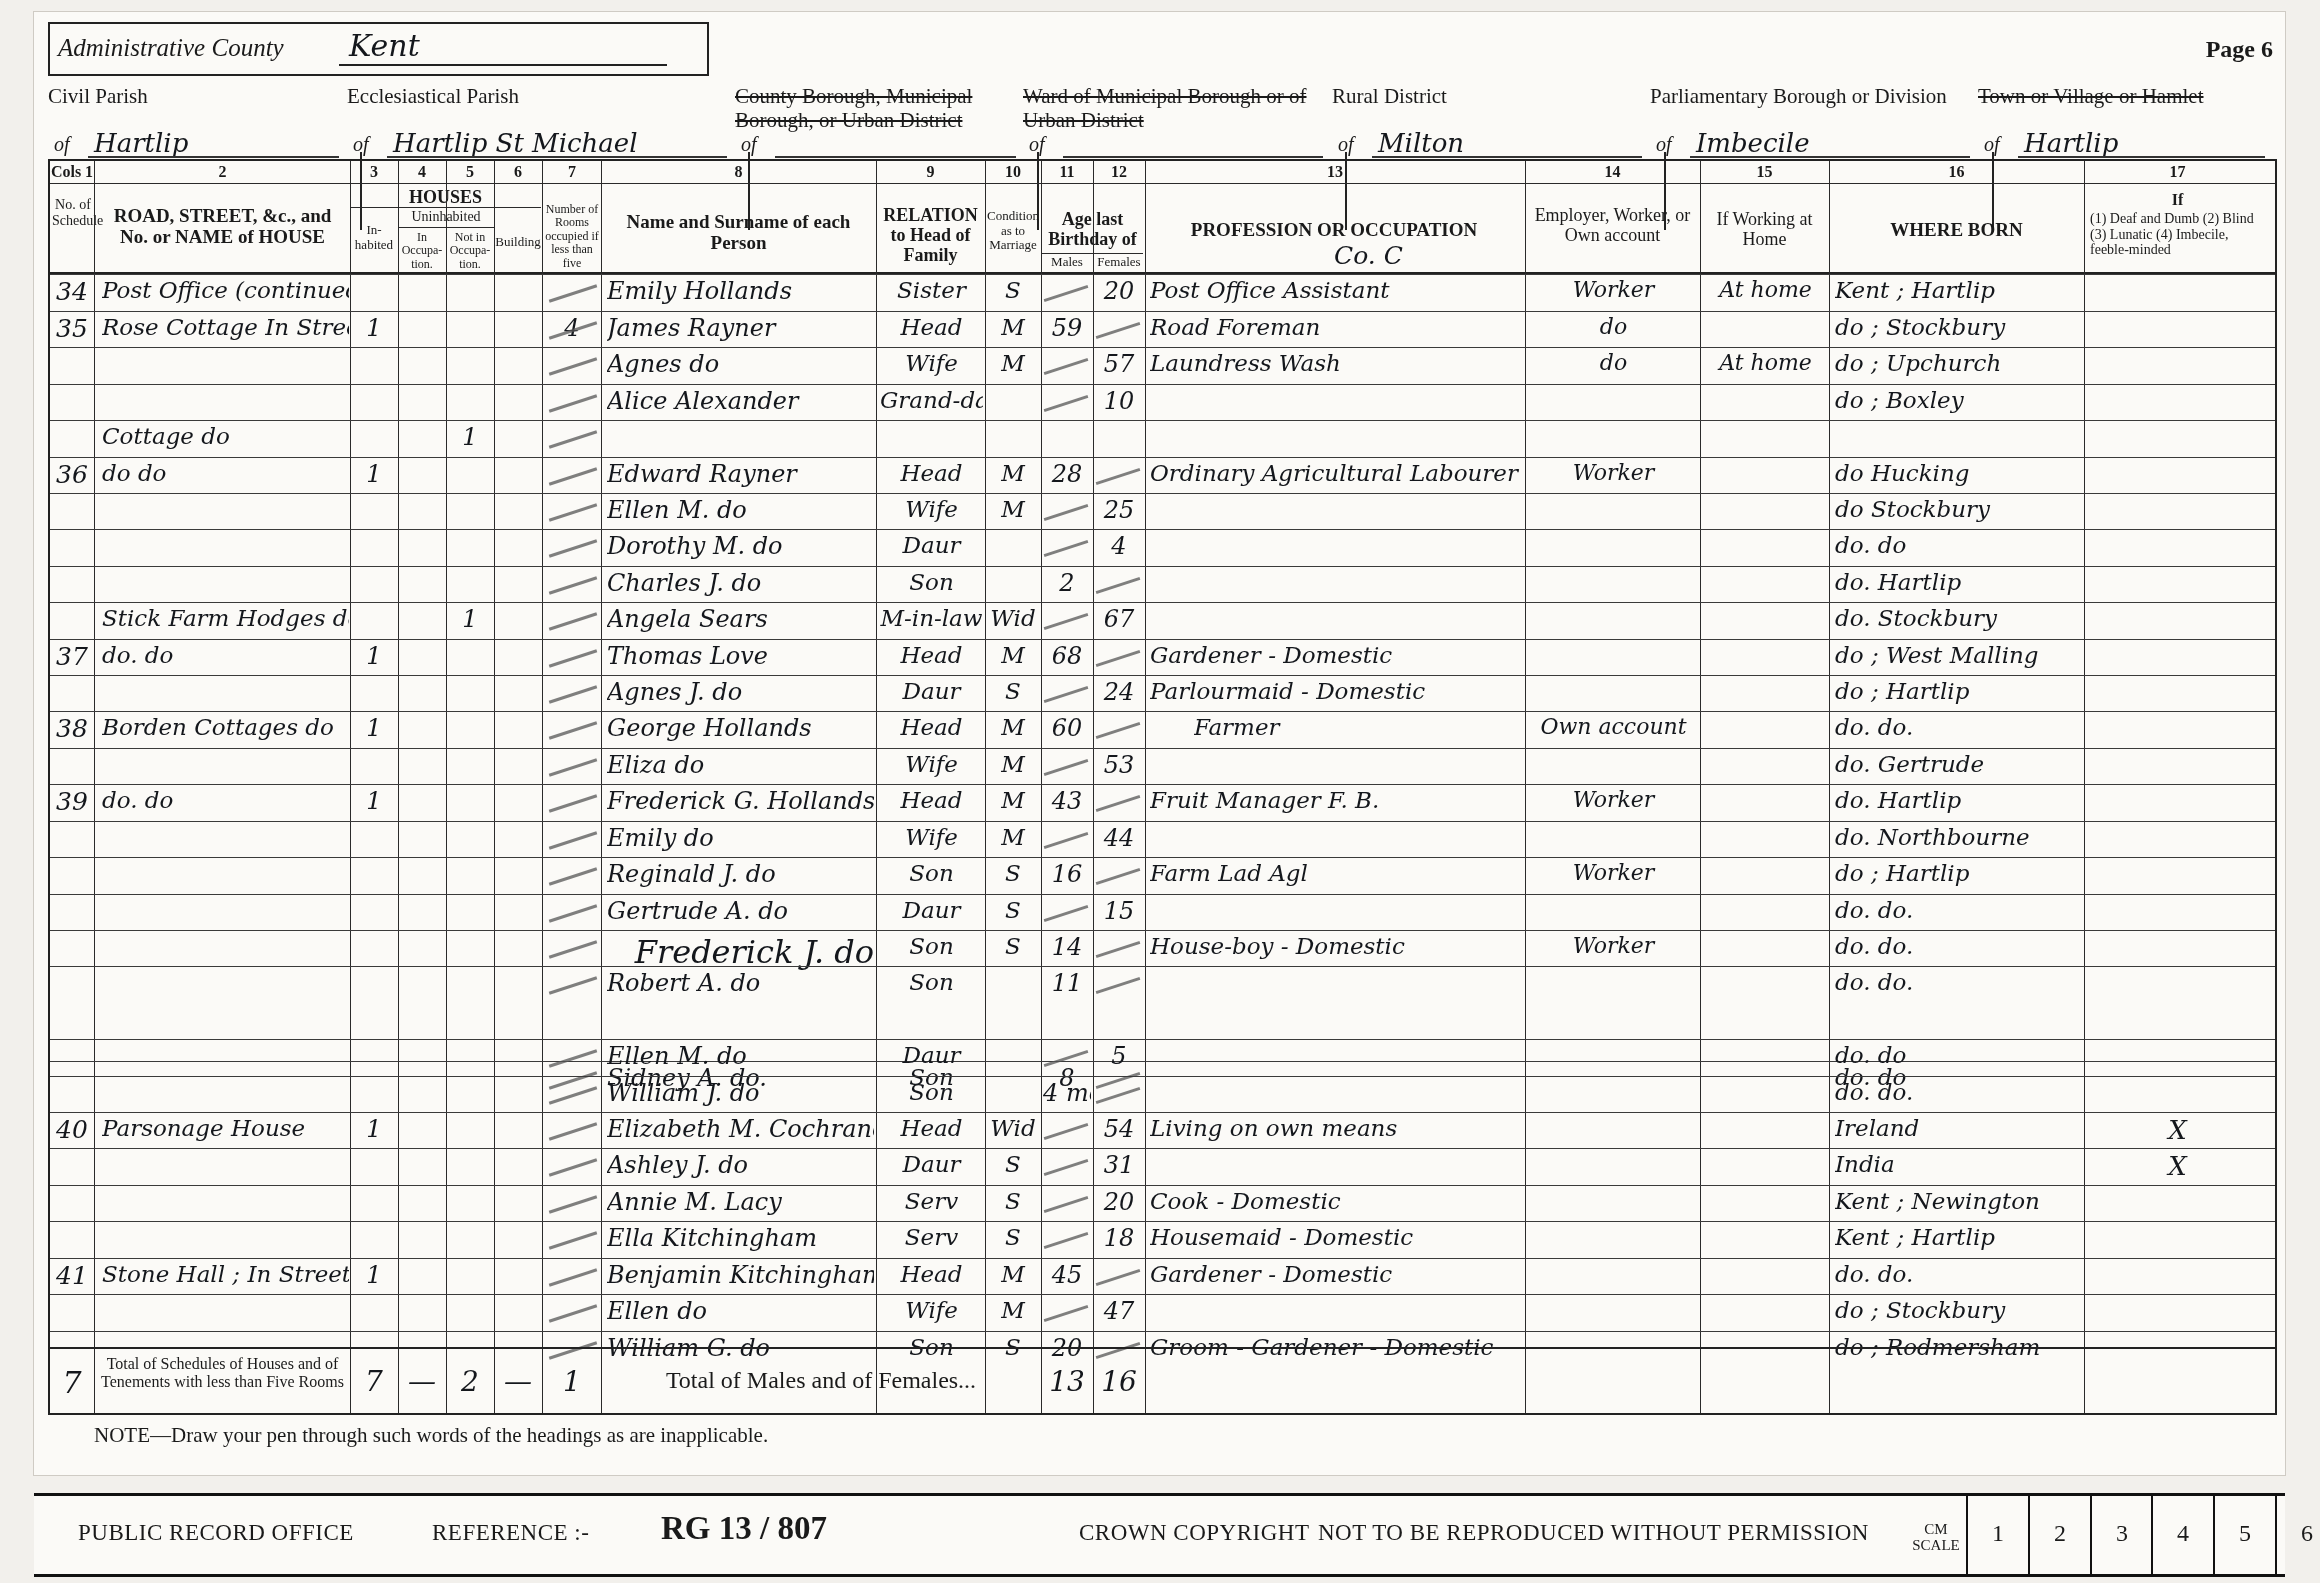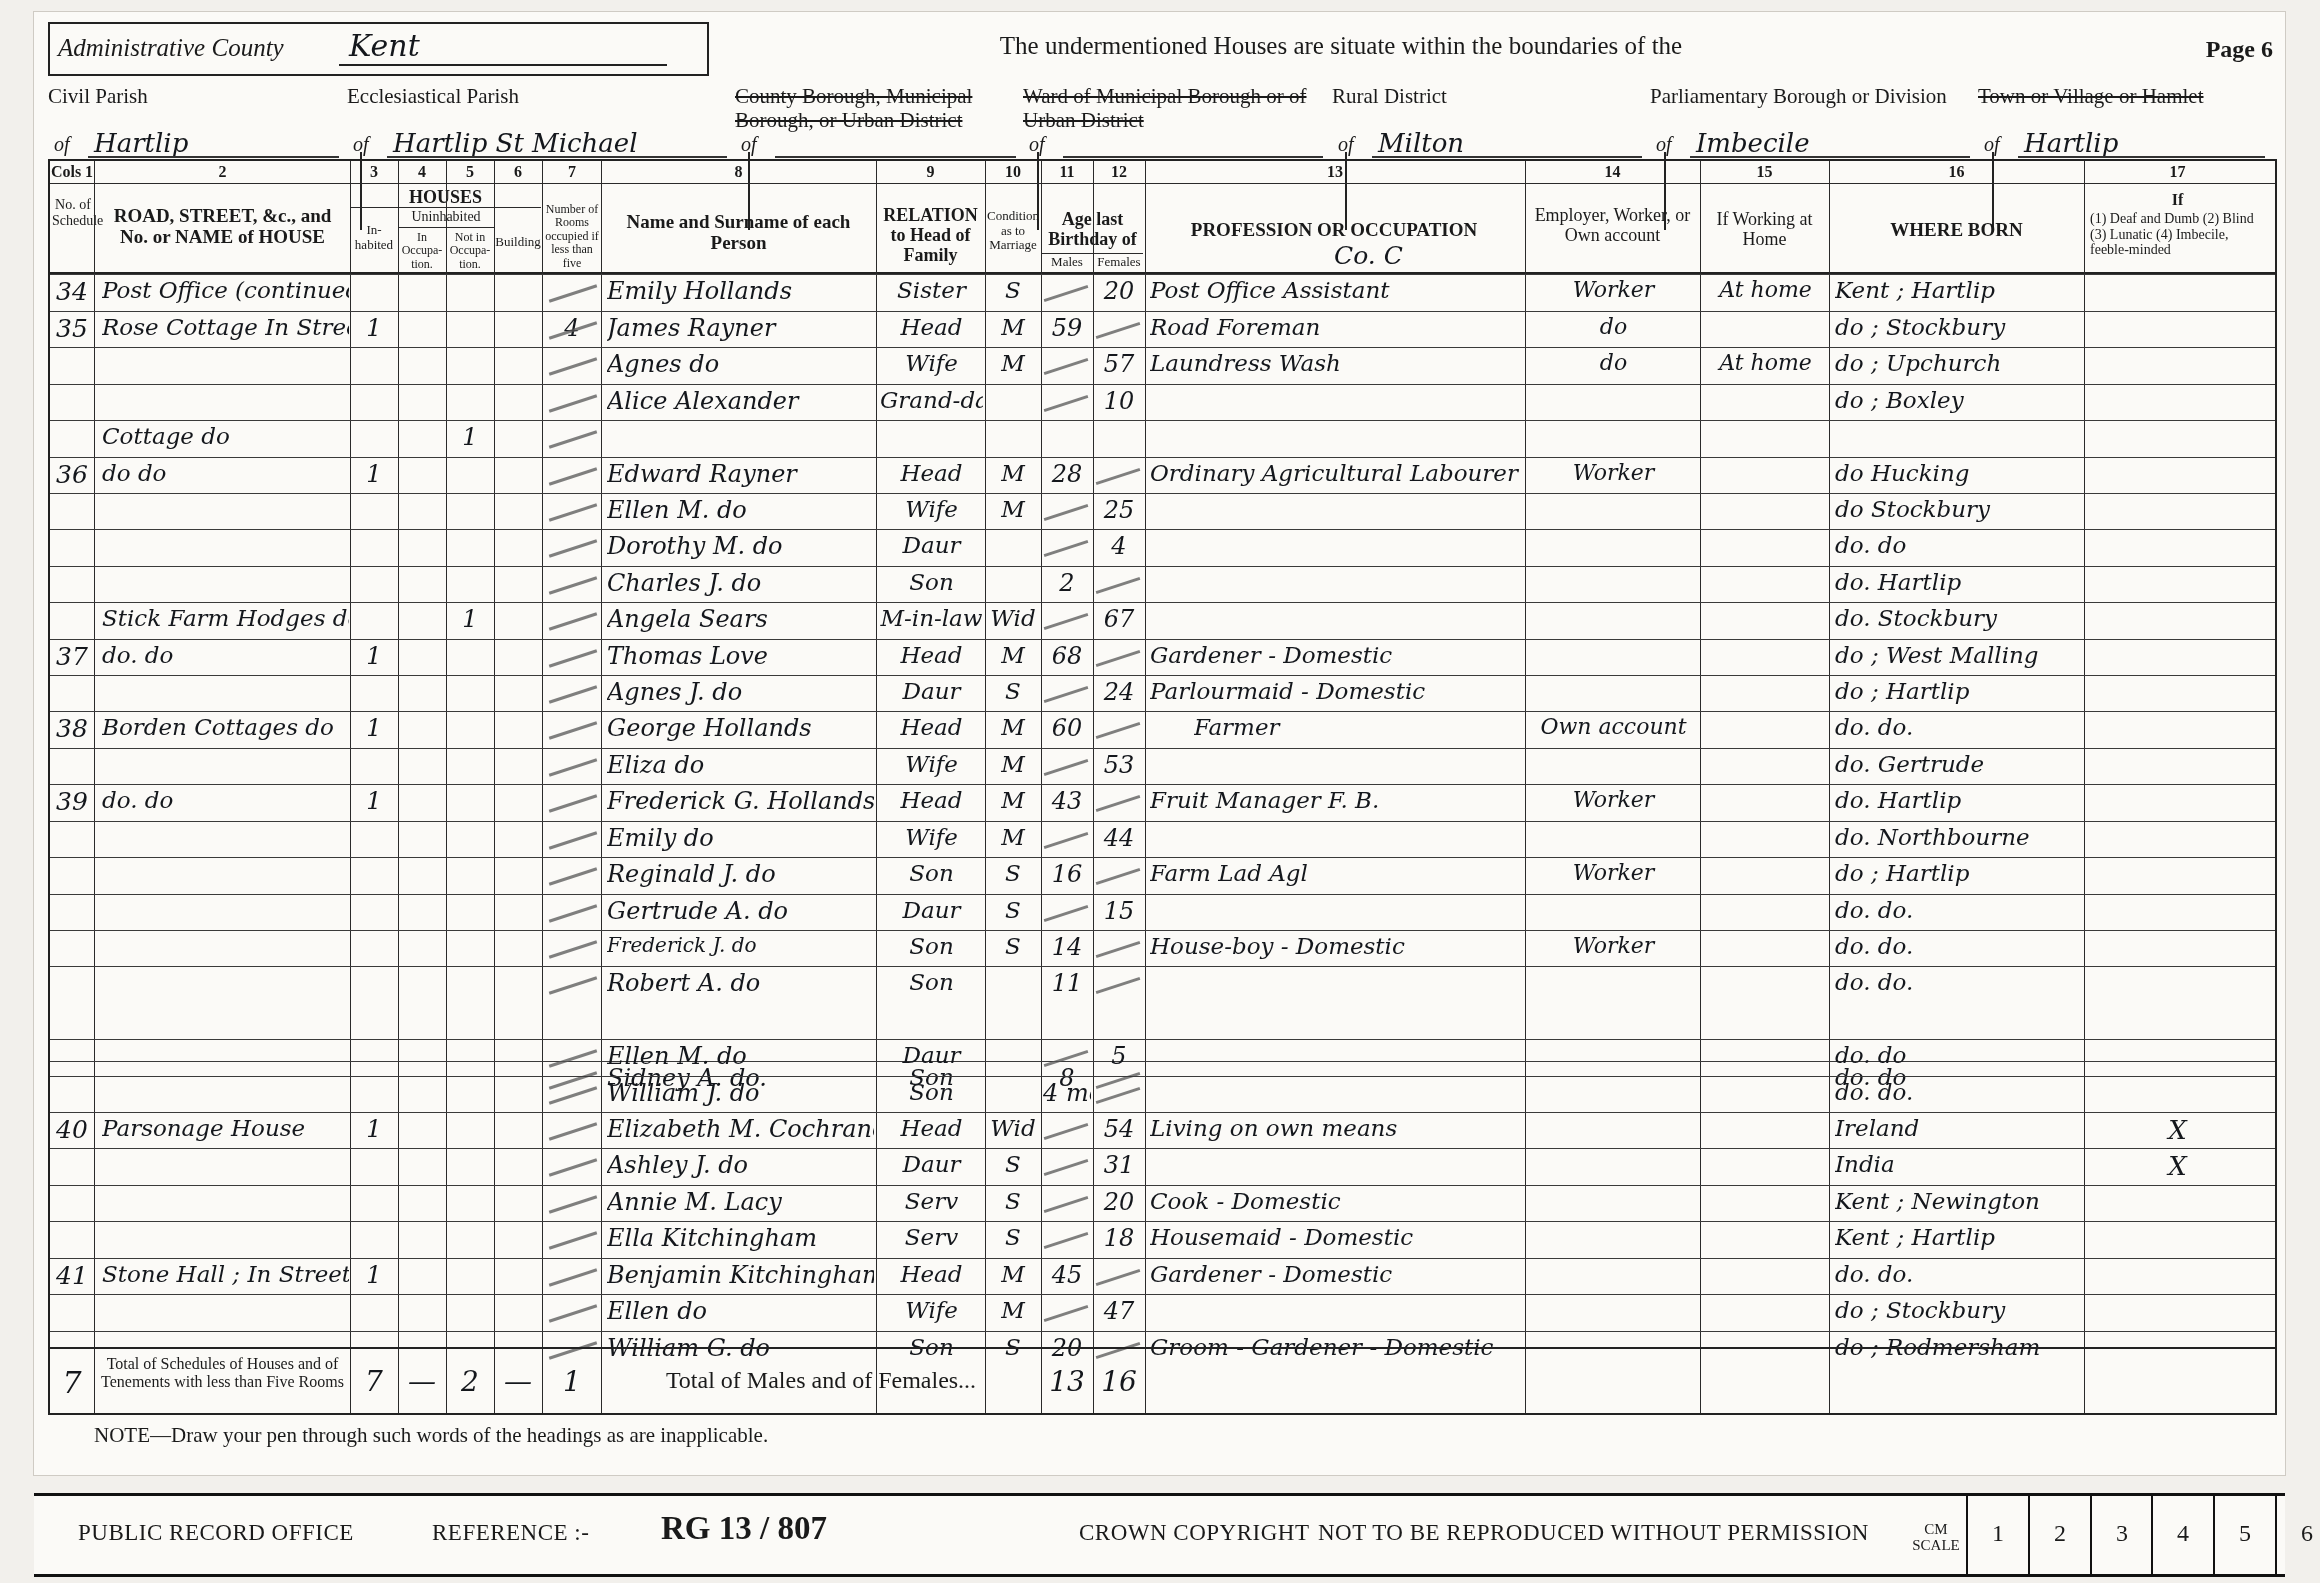--- a/index.html
+++ b/index.html
@@ -64,21 +64,20 @@
 
 <div class="page">
   <div class="sheet">
 
     <div class="topbar">
       <div class="admincnty">
         <div class="lbl">Administrative County</div>
         <div class="val hand">Kent</div>
         <div class="ul"></div>
       </div>
-      <div class="undermentioned">The undermentioned Houses are situate within the boundaries of the</div>
       <div class="pageno">Page 6</div>
     </div>
 
     <div class="parishrow">
       <div class="pcell" style="left:0;width:299px">
         <div class="h">Civil Parish</div>
         <div class="of">of</div>
         <div class="v hand">Hartlip</div>
         <div class="rule"></div>
       </div>
@@ -601,21 +600,21 @@
           </div>
           <div class="row" style="top: 769px;">
             <div class="rl" style="top: 0px;"></div>
             <div class="c ctr hand" style="left: 2px; width: 40px; top: 3px; font-size: 25px;"></div>
             <div class="c hand" style="left: 52px; width: 247px; top: 3px; font-size: 23px;"></div>
             <div class="c ctr hand" style="left: 302px; width: 44px; top: 3px; font-size: 24px;"></div>
             <div class="c ctr hand" style="left: 398px; width: 44px; top: 3px; font-size: 24px;"></div>
             <div class="c ctr hand" style="left: 350px; width: 44px; top: 3px; font-size: 24px;"></div>
             <div class="c ctr hand" style="left: 446px; width: 44px; top: 3px; font-size: 24px;"></div>
             <div class="c ctr hand" style="left: 494px; width: 56px; top: 3px; font-size: 24px;"></div>
-            <div class="c hand" style="left: 557px; width: 267px; top: 3px; font-size: 20px;">Frederick J. do</div>
+            <div class="c hand" style="left: 557px; width: 267px; top: 3px; font-size: 32px; text-align: right;">Frederick J. do</div>
             <div class="c ctr hand" style="left: 830px; width: 103px; top: 3px; font-size: 23px;">Son</div>
             <div class="c ctr hand" style="left: 937px; width: 52px; top: 3px; font-size: 23px;">S</div>
             <div class="c ctr hand" style="left: 993px; width: 48px; top: 3px; font-size: 24px;">14</div>
             <div class="c ctr hand" style="left: 1045px; width: 48px; top: 3px; font-size: 24px;"></div>
             <div class="c hand" style="left: 1100px; width: 372px; top: 3px; font-size: 23px;">House-boy - Domestic</div>
             <div class="c ctr hand" style="left: 1479px; width: 169px; top: 3px; font-size: 22px;">Worker</div>
             <div class="c ctr hand" style="left: 1654px; width: 123px; top: 3px; font-size: 22px;"></div>
             <div class="c hand" style="left: 1785px; width: 247px; top: 3px; font-size: 23px;">do.   do.</div>
             <div class="c ctr hand" style="left: 2036px; width: 183px; top: 3px; font-size: 26px;"></div>
             <div class="strokemark" style="left: 1045px; top: 18px; width: 46px;"></div>

